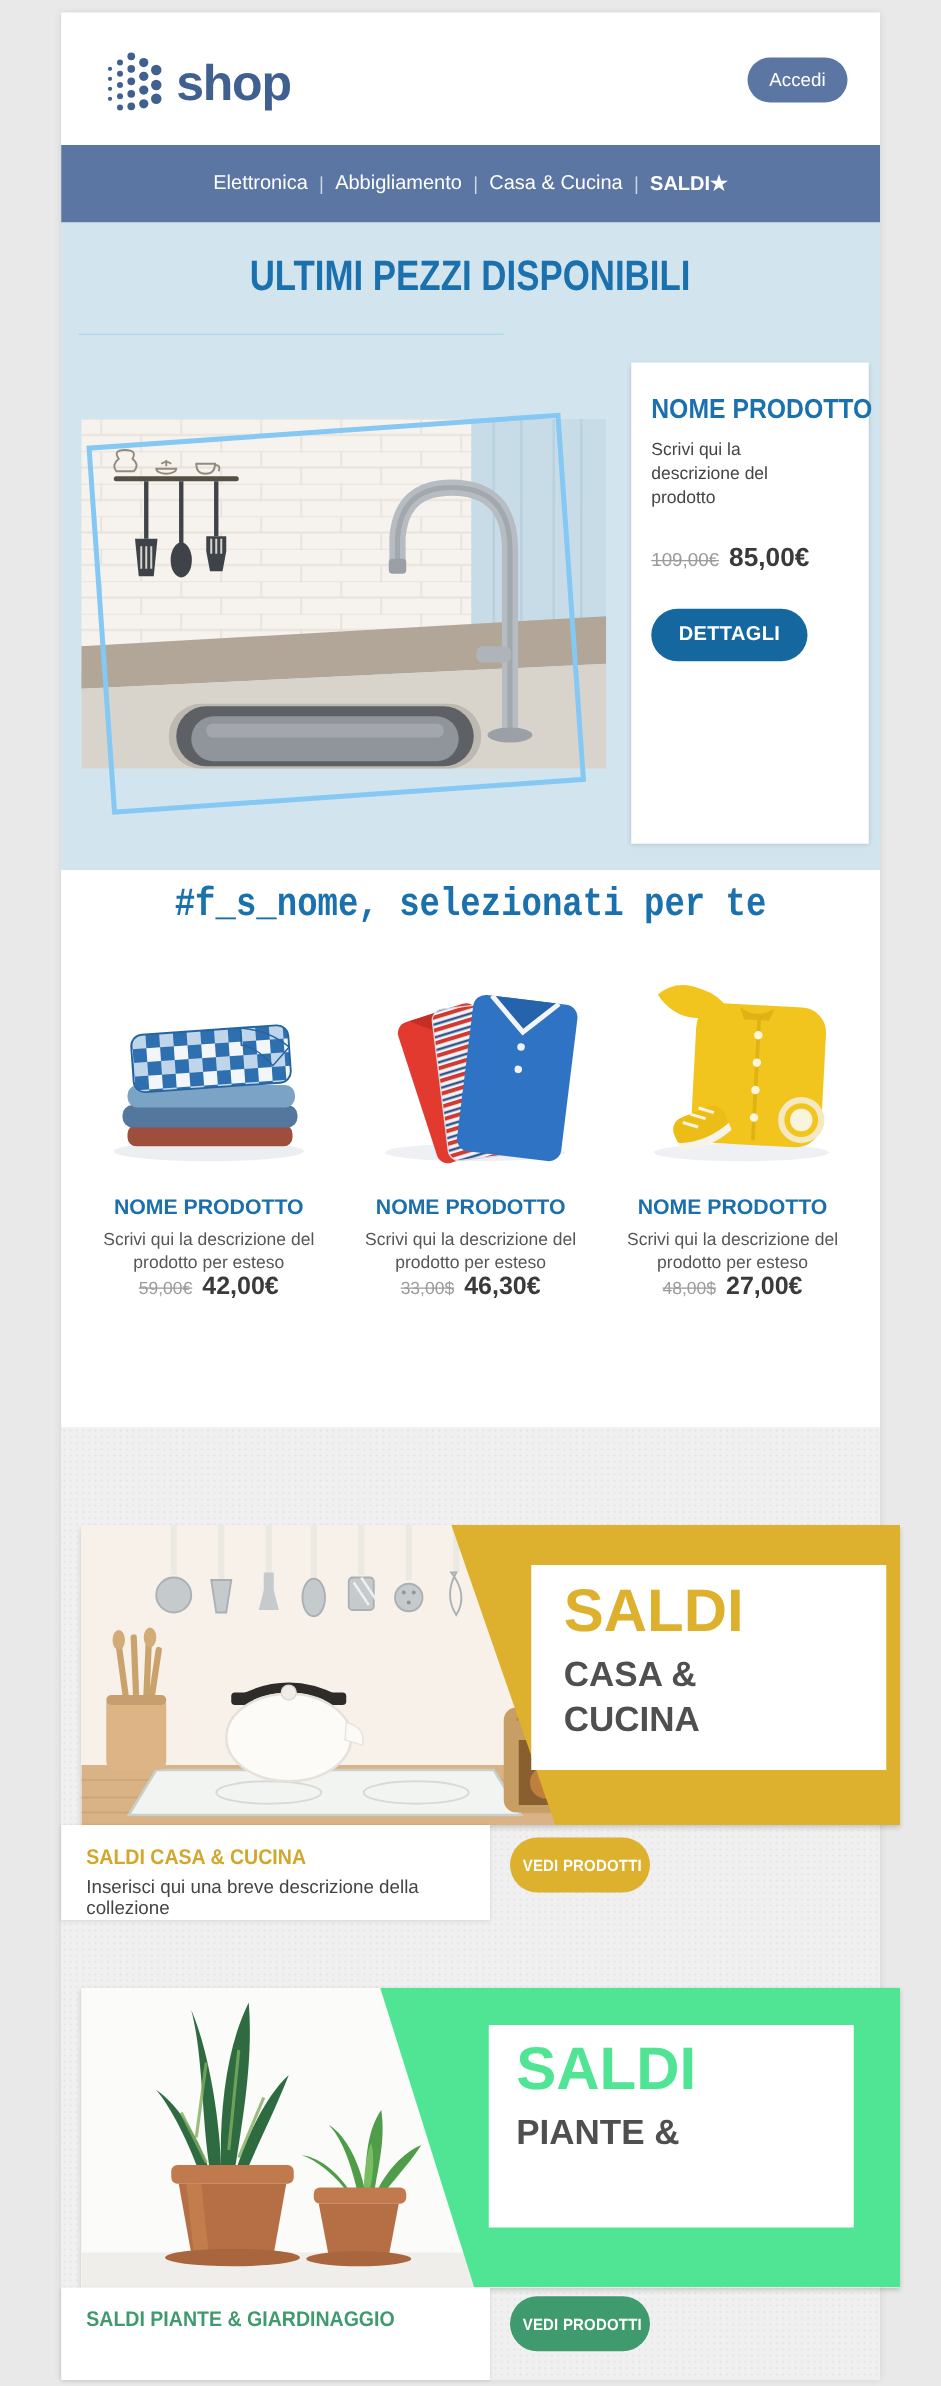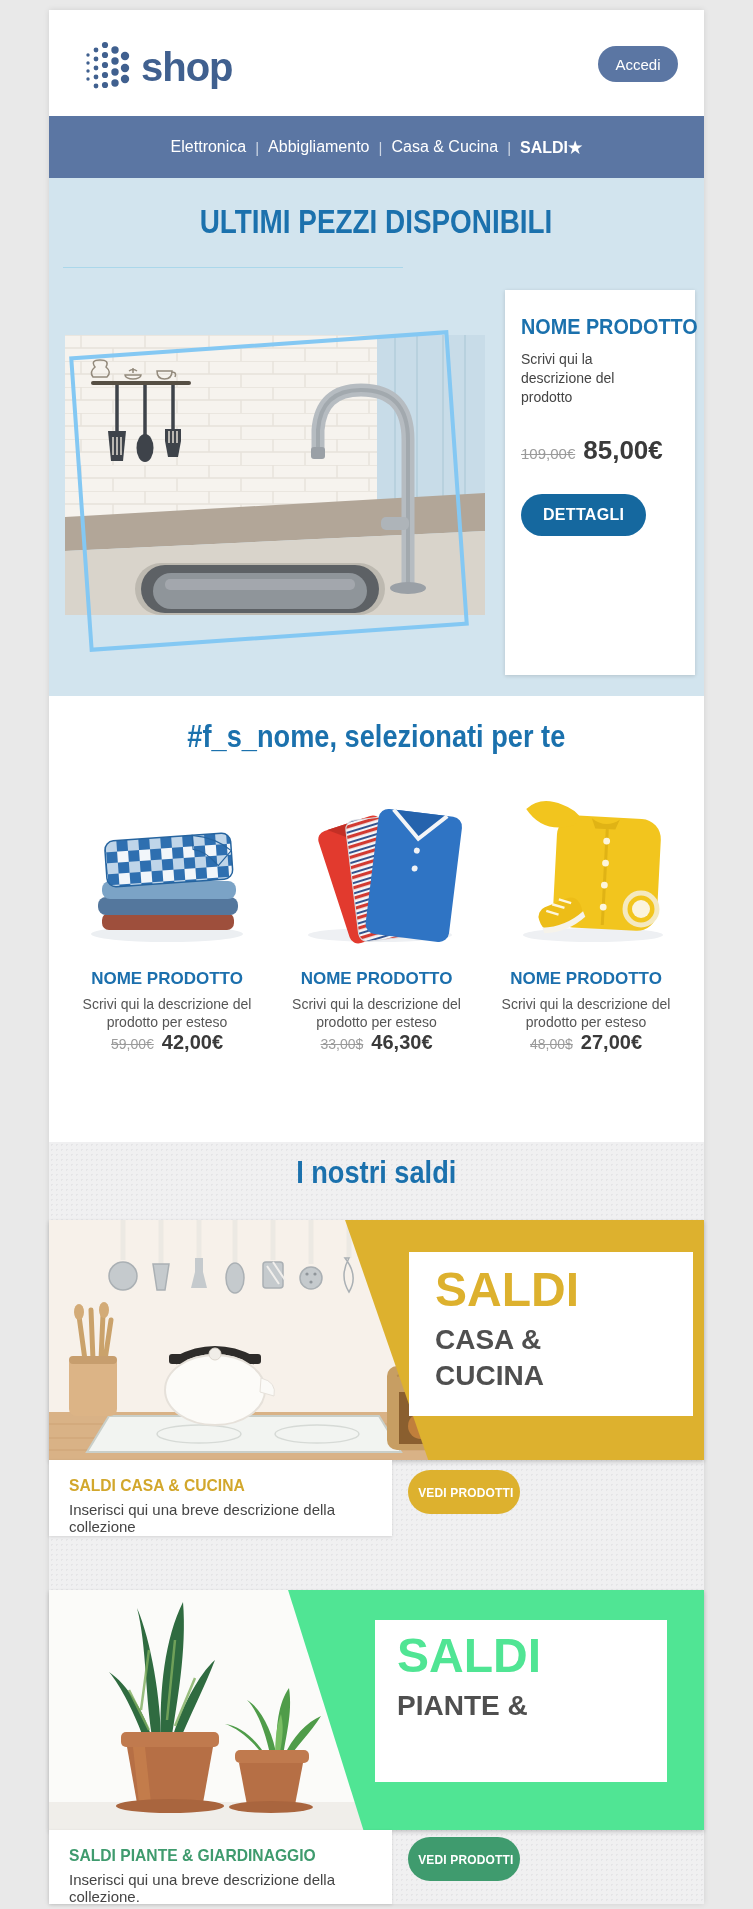--- a/index.html
+++ b/index.html
@@ -40,43 +40,43 @@
   }
   .hero-card{
     position:absolute;left:456px;top:112px;width:190px;height:385px;background:#fff;
     box-shadow:0 1px 4px rgba(0,0,0,.15);box-sizing:border-box;padding:24px 16px;z-index:4;
   }
   .card-name{font-size:22px;font-weight:bold;color:#1b71ad;line-height:1.18;}
   .card-name .cond{transform:scaleX(.9);transform-origin:left;}
   .card-desc{margin-top:10px;font-size:14px;color:#444;line-height:1.35;width:120px;}
   .price-row{margin-top:28px;display:flex;align-items:baseline;gap:8px;}
   .price-old{font-size:15px;color:#9b9b9b;text-decoration:line-through;}
-  .price-new{font-size:26px;font-weight:bold;color:#3a3a3a;}
+  .price-new{font-size:21px;font-weight:bold;color:#3a3a3a;}
   .dettagli-btn{
     margin-top:28px;border:none;background:#15689f;color:#fff;font-weight:bold;
     font-size:16px;padding:12px 22px;border-radius:24px;font-family:inherit;cursor:pointer;
     letter-spacing:.3px;
   }
   
   .selection{height:446px;background:#ffffff;position:relative;}
-  .sec-title-wrap{padding-top:22px;text-align:center;}
+  .sec-title-wrap{padding-top:9px;text-align:center;font-family:Liberation Mono, monospace;}
   .sec-title{font-size:32px;font-weight:bold;color:#1b71ad;transform:scaleX(.85);transform-origin:center;}
   .prod-grid{display:flex;justify-content:space-between;padding:0 18px;margin-top:38px;}
   .prod{width:200px;text-align:center;}
   .prod-img{width:186px;height:152px;margin:0 auto;cursor:pointer;}
   .prod-name{margin-top:24px;font-size:17px;font-weight:bold;color:#1b6fad;cursor:pointer;}
   .prod-desc{margin-top:6px;font-size:14px;color:#555;line-height:1.3;}
   .prod-price{display:flex;justify-content:center;align-items:baseline;gap:8px;}
   .prod-price .price-old{font-size:14px;}
   .prod-price .price-new{font-size:20px;}
   
   .sales{height:762px;position:relative;background:#f0f0f1;
     background-image:radial-gradient(#e5e5e7 1px, transparent 1px);background-size:5px 5px;}
   .sales-title-wrap{padding-top:12px;text-align:center;}
-  .banner{position:absolute;left:0;width:655px;height:240px;overflow:hidden;
+  .banner{position:absolute;left:16px;width:655px;height:240px;overflow:hidden;
     box-shadow:0 2px 4px rgba(0,0,0,.18);cursor:pointer;}
   .banner-photo{position:absolute;left:0;top:0;width:430px;height:240px;}
   .banner-color{position:absolute;inset:0;}
   .banner-color.yellow{background:#ddb12e;clip-path:polygon(45.2% 0,100% 0,100% 100%,57.9% 100%);}
   .banner-color.green{background:#50e594;clip-path:polygon(36.5% 0,100% 0,100% 100%,48% 100%);}
   .banner-box{position:absolute;background:#fff;box-sizing:border-box;z-index:2;}
   .banner-box.yellow-box{left:360px;top:32px;width:284px;height:164px;padding:14px 0 0 26px;}
   .banner-box.green-box{left:326px;top:30px;width:292px;height:162px;padding:12px 0 0 22px;}
   .banner-word{font-size:48px;font-weight:bold;line-height:1.0;transform:scaleX(.85);transform-origin:left;}
   .banner-word.yellow-t{color:#ddb12e;}
@@ -304,23 +304,20 @@
         <div class="prod-price">
           <span class="price-old">48,00$</span>
           <span class="price-new">27,00€</span>
         </div>
       </div>
 
     </div>
   </div>
 
   <div class="sales">
-    <div class="sales-title-wrap">
-      <span class="cond sec-title">I nostri saldi</span>
-    </div>
 
     <div class="banner" style="top:78px;">
       <div class="banner-photo">
         <svg width="430" height="240" viewBox="0 0 430 240">
           <rect width="430" height="240" fill="#f7f1ea"></rect>
           <rect y="192" width="430" height="48" fill="#d9b286"></rect>
           <path d="M0 204H430M0 218H430M0 230H430" stroke="#c79e6e" stroke-width="1.2" opacity=".7"></path>
           <polygon points="60,196 330,196 352,232 38,232" fill="#f2f4f1" stroke="#c9cfc9" stroke-width="2"></polygon>
           <ellipse cx="150" cy="214" rx="42" ry="9" fill="none" stroke="#d6dad6" stroke-width="1.5"></ellipse>
           <ellipse cx="268" cy="214" rx="42" ry="9" fill="none" stroke="#d6dad6" stroke-width="1.5"></ellipse>
@@ -418,19 +415,18 @@
       <div class="banner-color green"></div>
       <div class="banner-box green-box">
         <div><span class="banner-word green-t">SALDI</span></div>
         <div style="margin-top:8px;"><span class="banner-line">PIANTE &amp;</span></div>
       </div>
     </div>
 
     <div class="strip" style="top:688px;height:74px;">
       <div class="strip-box" style="height:74px;">
         <div><span class="strip-name green-t cond">SALDI PIANTE &amp; GIARDINAGGIO</span></div>
-        <div class="strip-desc">Inserisci qui una breve descrizione della collezione.</div>
       </div>
       <button class="vedi-btn green-b" style="top:7px;"><span class="cond" style="transform:scaleX(.92);">VEDI PRODOTTI</span></button>
     </div>
 
   </div>
 </div>
 
 </body></html>

